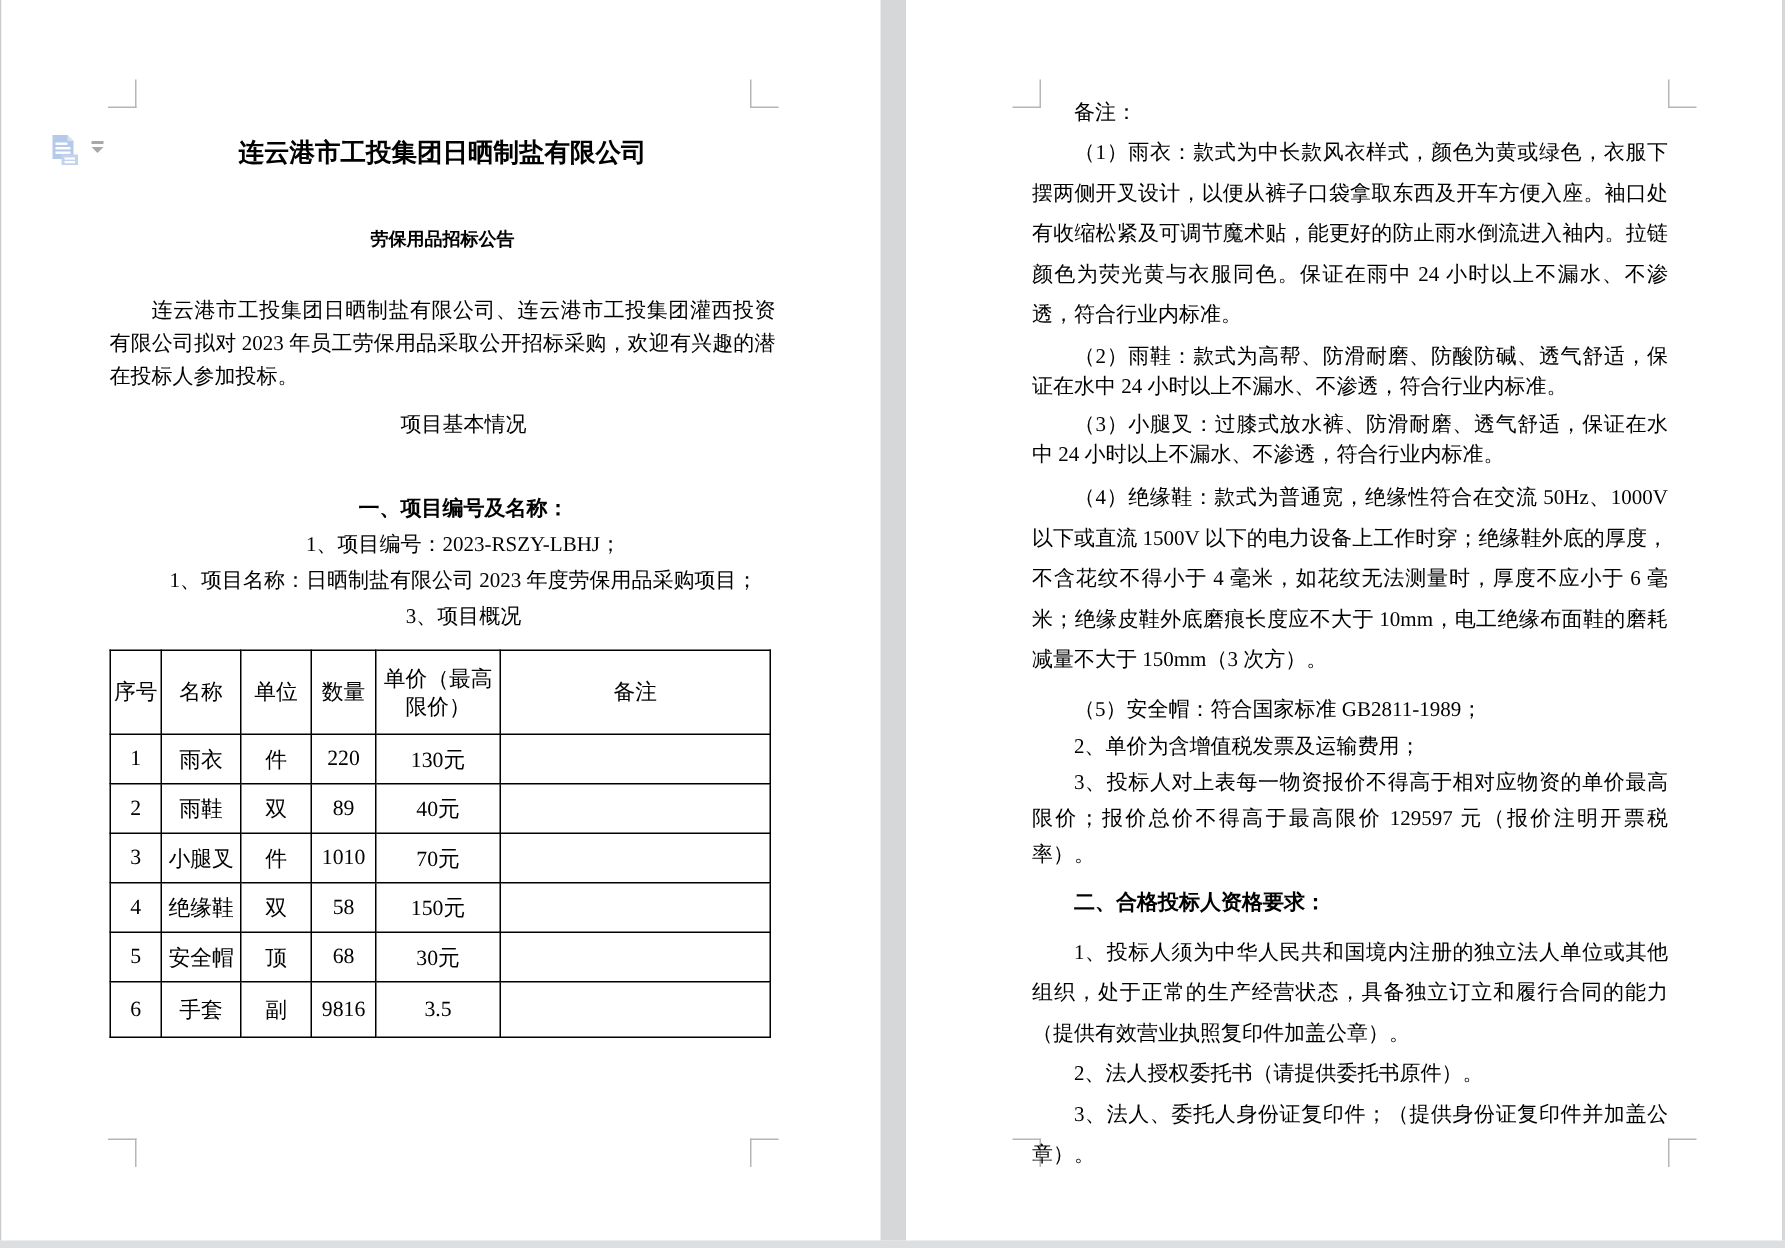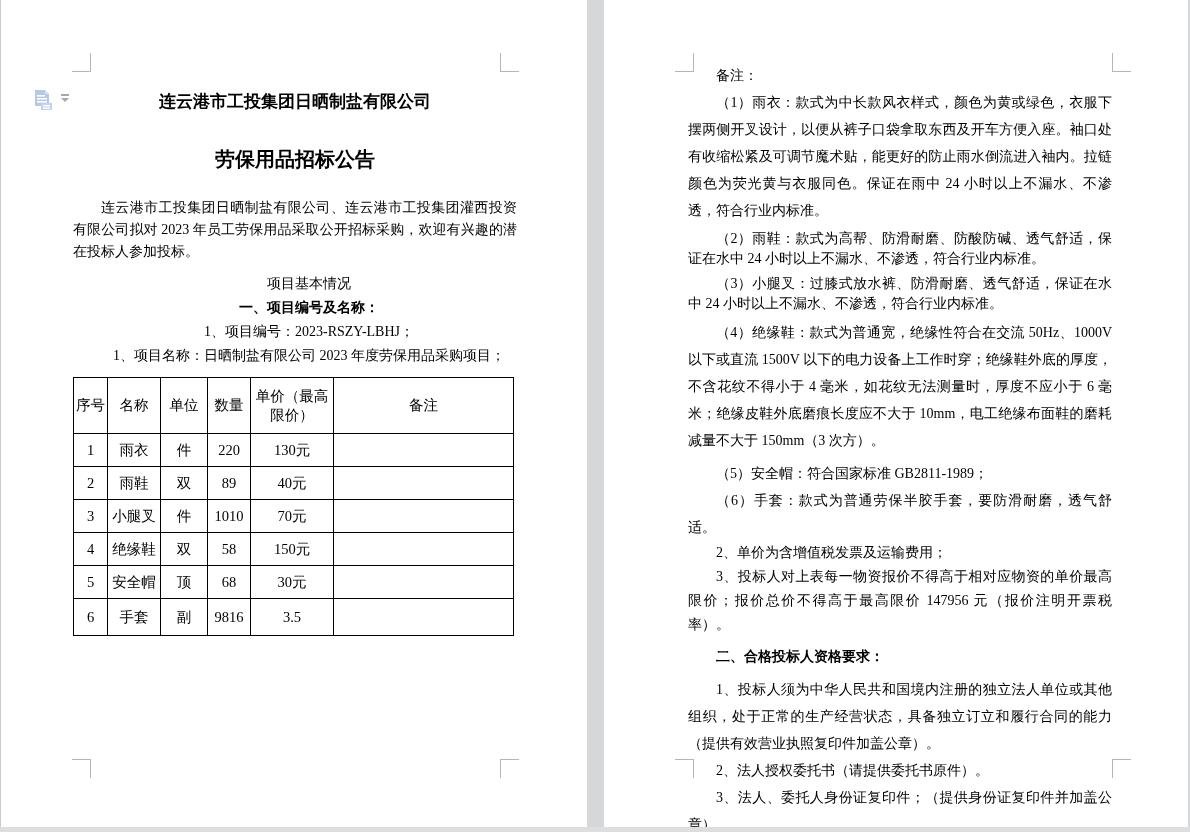--- a/index.html
+++ b/index.html
@@ -34,24 +34,24 @@
 
   
   .paste-btn { position:absolute; left:31px; top:89px; display:flex; align-items:flex-start; gap:7px; cursor:pointer; }
   .paste-btn .arrow { margin-top:5px; width:9px; }
   .paste-btn .arrow .bar { display:block; width:8px; height:0; border-top:2px solid #a6a8aa; margin-bottom:2px; }
   .paste-btn .arrow .tri { display:block; width:0; height:0; border-left:4px solid transparent; border-right:4px solid transparent; border-top:4px solid #a6a8aa; }
 
   
   .content-l { position:absolute; left:72px; top:84px; width:444px; font-size:14px; }
   .doc-title    { margin:0; padding-top:6px; text-align:center; font-size:17px; font-weight:bold; line-height:24px; }
-  .doc-subtitle { margin:33px 0 0 0; text-align:center; font-size:20px; font-weight:bold; line-height:24px; }
+  .doc-subtitle { margin:33px 0 0 0; text-align:center; font-size:12px; font-weight:bold; line-height:24px; }
   .intro { margin:26px 0 0 0; line-height:22px; text-indent:2em; text-align:justify; }
   .line  { margin:0; line-height:24px; text-indent:2em;text-align:center; }
-  .line.bold { font-weight:bold; }
+  .line.bold { font-weight:bold;margin-top:32px; }
   .sect-label { margin-top:9px; }
 
   table.items { border-collapse:collapse; margin-top:9px; table-layout:fixed; width:440px;padding-left:20px; }
   table.items th, table.items td {
     border:1px solid #000; font-weight:normal; font-size:14.5px;
     text-align:center; vertical-align:middle; padding:1px 2px; overflow:hidden;
   }
   table.items thead tr { height:56px; }
   table.items tbody tr { height:33px; }
   table.items tbody tr:last-child { height:37px; }
@@ -98,20 +98,21 @@
 
     <div class="content-l">
       <p class="doc-title">连云港市工投集团日晒制盐有限公司</p>
       <p class="doc-subtitle">劳保用品招标公告</p>
       <p class="intro">连云港市工投集团日晒制盐有限公司、连云港市工投集团灌西投资有限公司拟对 2023 年员工劳保用品采取公开招标采购，欢迎有兴趣的潜在投标人参加投标。</p>
       <p class="line sect-label">项目基本情况</p>
       <p class="line bold">一、项目编号及名称：</p>
       <div>
           <p class="line">1、项目编号：2023-RSZY-LBHJ；</p>
           <p class="line">1、项目名称：日晒制盐有限公司 2023 年度劳保用品采购项目；</p>
+          <p class="line">3、项目概况</p>
         </div>
 
       <table class="items">
         <colgroup>
           <col style="width:34px">
             <col style="width:53px">
             <col style="width:47px">
           <col style="width:43px">
             <col style="width:83px">
             <col style="width:180px">
@@ -188,23 +189,22 @@
     <div class="cmark bl"></div>
     <div class="cmark br"></div>
 
     <div class="content-r">
         <p class="para">备注：</p>
         <p class="para">（1）雨衣：款式为中长款风衣样式，颜色为黄或绿色，衣服下摆两侧开叉设计，以便从裤子口袋拿取东西及开车方便入座。袖口处有收缩松紧及可调节魔术贴，能更好的防止雨水倒流进入袖内。拉链颜色为荧光黄与衣服同色。保证在雨中 24 小时以上不漏水、不渗透，符合行业内标准。</p>
         <p class="para tight">（2）雨鞋：款式为高帮、防滑耐磨、防酸防碱、透气舒适，保证在水中 24 小时以上不漏水、不渗透，符合行业内标准。</p>
         <p class="para tight">（3）小腿叉：过膝式放水裤、防滑耐磨、透气舒适，保证在水中 24 小时以上不漏水、不渗透，符合行业内标准。</p>
         <p class="para">（4）绝缘鞋：款式为普通宽，绝缘性符合在交流 50Hz、1000V 以下或直流 1500V 以下的电力设备上工作时穿；绝缘鞋外底的厚度，不含花纹不得小于 4 毫米，如花纹无法测量时，厚度不应小于 6 毫米；绝缘皮鞋外底磨痕长度应不大于 10mm，电工绝缘布面鞋的磨耗减量不大于 150mm（3 次方）。</p>
         <p class="para gap-top">（5）安全帽：符合国家标准 GB2811-1989；</p>
-        <p class="para">（6）手套：款式为普通劳保半胶手套，要防滑耐磨，透气舒适。</p>
         <p class="para mid">2、单价为含增值税发票及运输费用；</p>
-        <p class="para mid">3、投标人对上表每一物资报价不得高于相对应物资的单价最高限价；报价总价不得高于最高限价 147956 元（报价注明开票税率）。</p>
+        <p class="para mid">3、投标人对上表每一物资报价不得高于相对应物资的单价最高限价；报价总价不得高于最高限价 129597 元（报价注明开票税率）。</p>
         <p class="para bold gap-top">二、合格投标人资格要求：</p>
         <p class="para gap-top">1、投标人须为中华人民共和国境内注册的独立法人单位或其他组织，处于正常的生产经营状态，具备独立订立和履行合同的能力（提供有效营业执照复印件加盖公章）。</p>
         <p class="para">2、法人授权委托书（请提供委托书原件）。</p>
         <p class="para">3、法人、委托人身份证复印件；（提供身份证复印件并加盖公章）。</p>
       </div>
   </div>
 
   <div class="edge-right"></div>
   <div class="bottom-strip"></div>
 </div>

